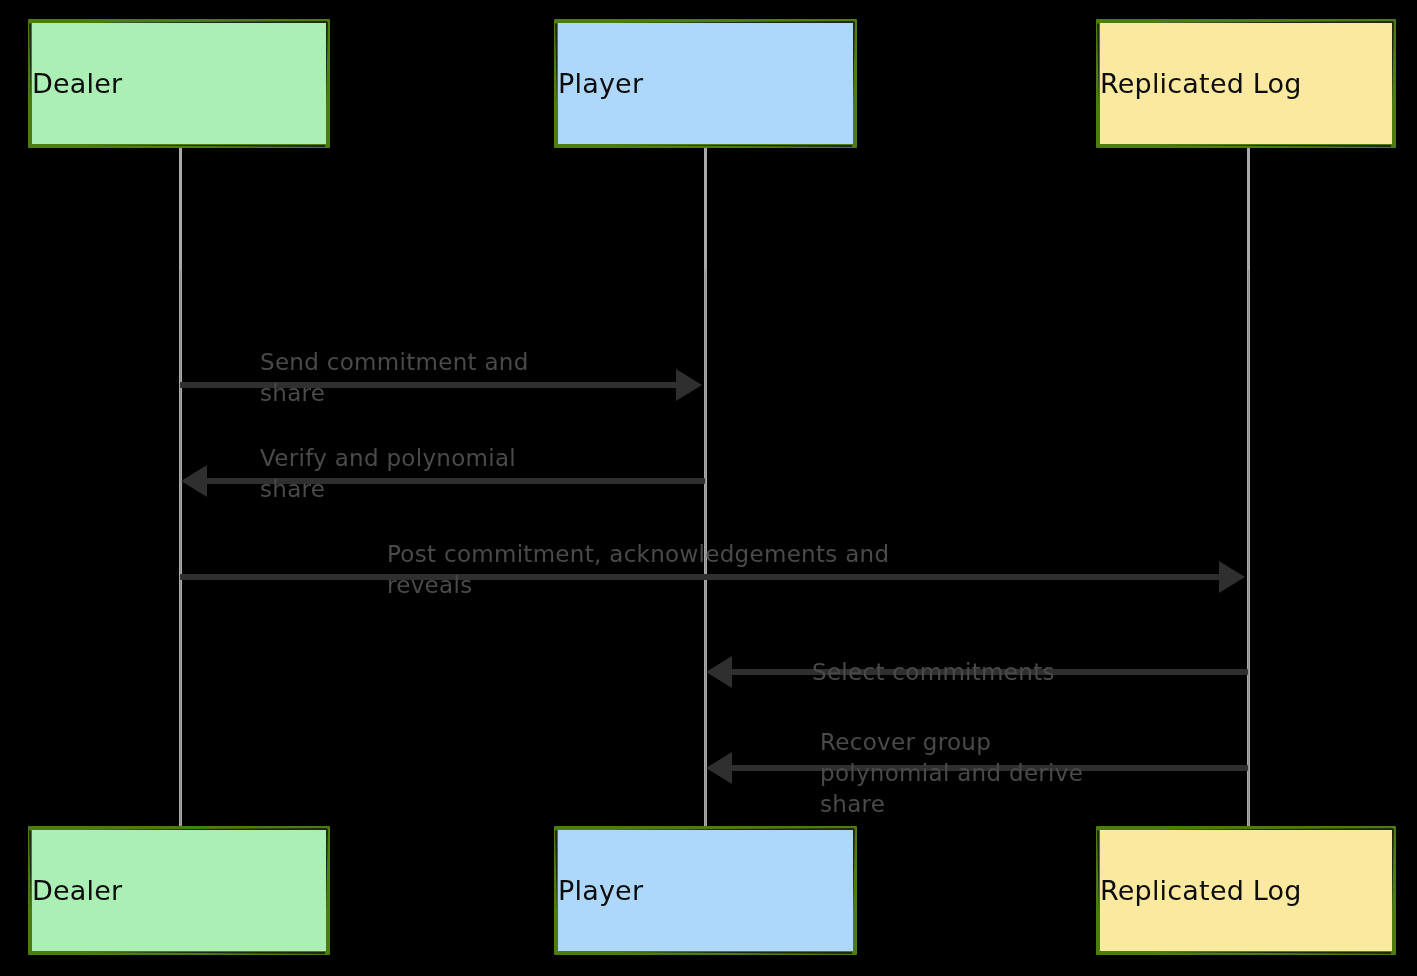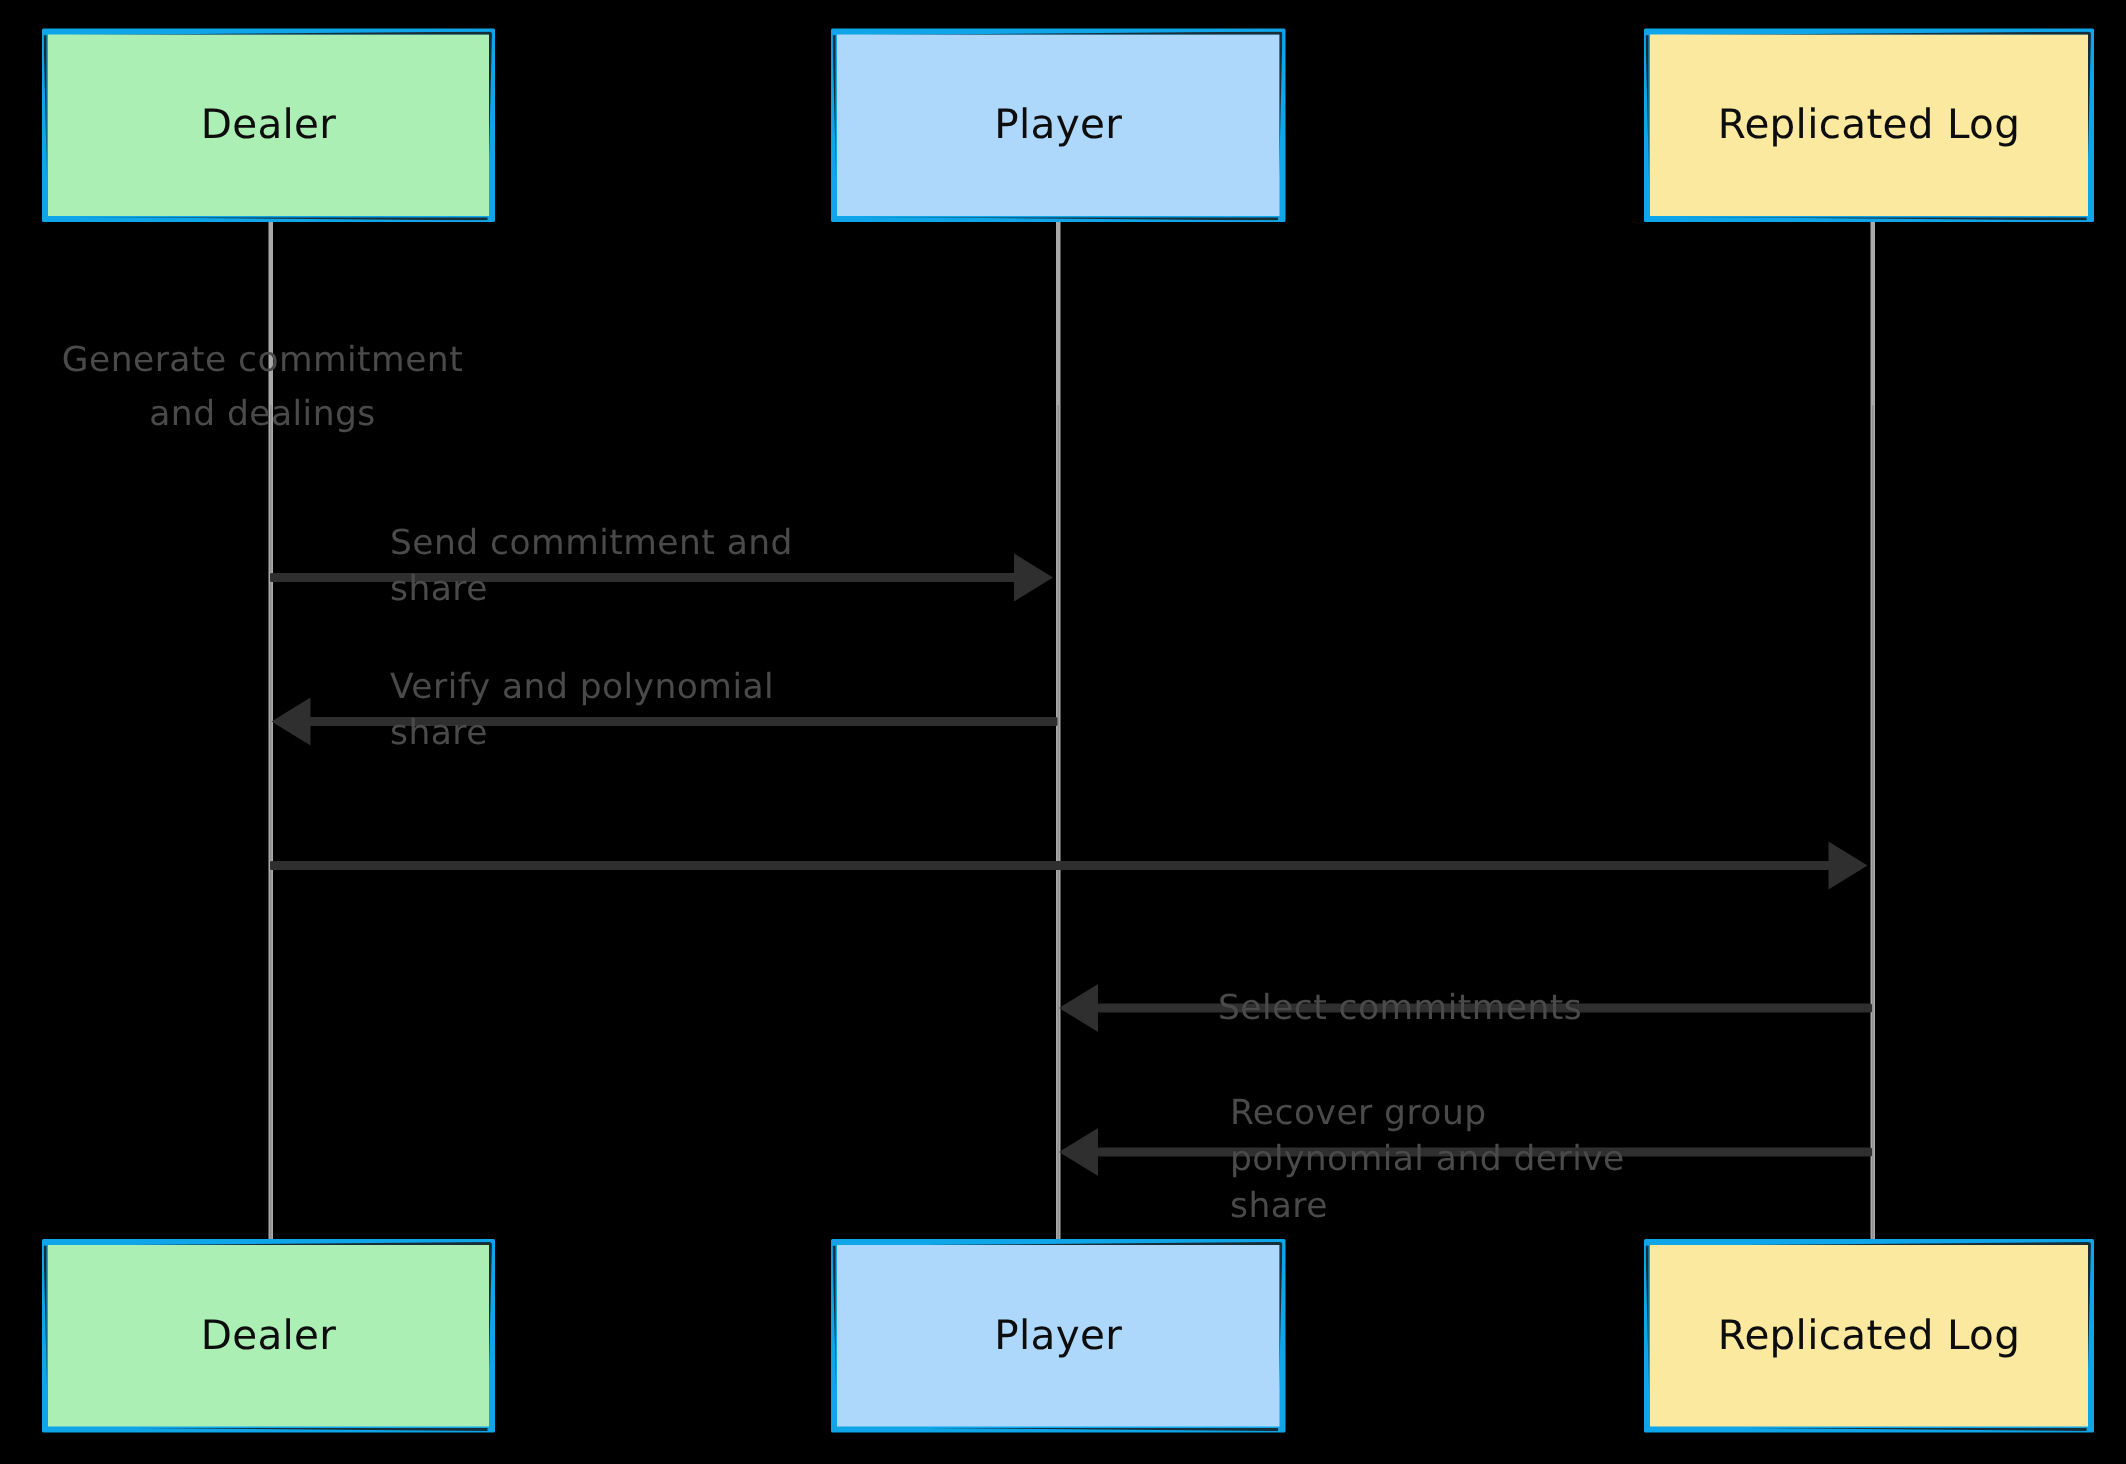--- a/index.html
+++ b/index.html
@@ -3,22 +3,22 @@
 <meta charset="utf-8">
 <style>
   html,body{margin:0;padding:0;background:#000;}
   body{width:1417px;height:976px;overflow:hidden;
        font-family:"DejaVu Sans","Liberation Sans",sans-serif;}
 
   #stage{position:relative;width:1417px;height:976px;background:#000;}
 
   
   .actor-box{position:absolute;box-sizing:border-box;
-             border:4px solid #0ea5e9;
-             display:flex;align-items:center;justify-content:center;
+             border:4px solid #4d7c0f;
+             display:flex;align-items:center;
              border-radius:1px;}
   .actor-box .actor-label{
       font-size:27px;color:#0d0d0d;letter-spacing:.2px;
       font-family:"DejaVu Sans","Liberation Sans",sans-serif;
       font-weight:400;text-align:center;white-space:nowrap;}
 
   
   .actor-box::after{content:"";position:absolute;left:-3px;top:-2px;
       right:-2px;bottom:-3px;border:2px solid rgba(25,25,25,.85);
       border-radius:2px;pointer-events:none;
@@ -59,35 +59,35 @@
   </div>
 
   <div class="actor-box" style="left:554px;top:19px;width:303px;height:129px;background:#add8fb;">
     <span class="actor-label">Player</span>
   </div>
 
   <div class="actor-box" style="left:1096px;top:19px;width:300px;height:129px;background:#fae99e;">
     <span class="actor-label">Replicated Log</span>
   </div>
 
-  <div class="note-text" style="left:10px;top:222px;width:330px;">Generate commitment
-and dealings</div>
 
   <div class="msg-line" style="left:180px;top:382px;width:508px;"></div>
   <div class="arrow-head right" style="left:676px;top:369px;"></div>
   <div class="msg-text" style="left:260px;top:347px;width:365px;">Send commitment and
 share</div>
 
   <div class="msg-line" style="left:205px;top:478px;width:500px;"></div>
   <div class="arrow-head left" style="left:181px;top:465px;"></div>
   <div class="msg-text" style="left:260px;top:443px;width:365px;">Verify and polynomial
 share</div>
 
   <div class="msg-line" style="left:180px;top:574px;width:1051px;"></div>
   <div class="arrow-head right" style="left:1219px;top:561px;"></div>
+  <div class="msg-text" style="left:387px;top:539px;width:648px;">Post commitment, acknowledgements and
+reveals</div>
 
   <div class="msg-line" style="left:730px;top:669px;width:518px;"></div>
   <div class="arrow-head left" style="left:706px;top:656px;"></div>
   <div class="msg-text" style="left:812px;top:657px;width:335px;">Select commitments</div>
 
   <div class="msg-line" style="left:730px;top:765px;width:518px;"></div>
   <div class="arrow-head left" style="left:706px;top:752px;"></div>
   <div class="msg-text" style="left:820px;top:711px;width:335px;margin-top:16px;">Recover group
 polynomial and derive
 share</div>

